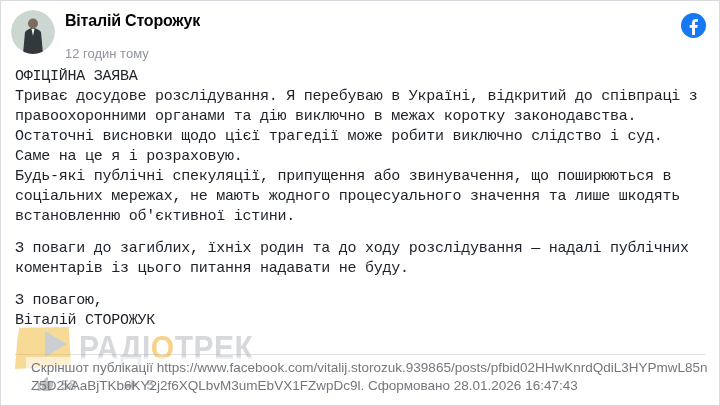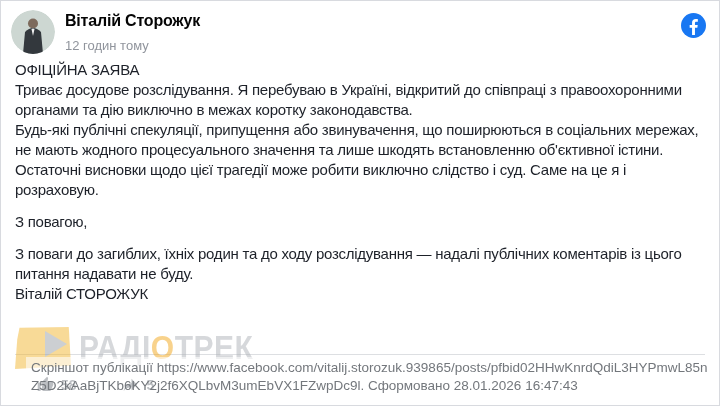--- a/index.html
+++ b/index.html
@@ -11,24 +11,24 @@
   .card{
     position:absolute;inset:0;
     background:#fff;border:1px solid #d8dadf;border-radius:0;
     box-sizing:border-box;
   }
   
   .header{display:flex;align-items:flex-start;padding:9px 12px 4px 10px;position:relative;}
   .avatar{width:44px;height:44px;border-radius:50%;overflow:hidden;flex:0 0 44px;cursor:pointer;}
   .hmeta{margin-left:10px;padding-top:2px;}
   .author{font-size:16px;font-weight:bold;color:#050505;letter-spacing:-0.2px;cursor:pointer;}
-  .timestamp{font-size:13px;color:#90949c;margin-top:8px;}
+  .timestamp{font-size:13px;color:#90949c;margin-top:16px;}
   .fb-badge{position:absolute;top:12px;right:13px;width:25px;height:25px;cursor:pointer;}
   
-  .body{padding:2px 14px 0 14px;color:#1d2129;font-size:15px;line-height:20px;letter-spacing:-0.25px;}
+  .body{padding:2px 14px 0 14px;color:#1d2129;font-size:15px;line-height:20px;letter-spacing:-0.25px;font-family:Liberation Mono, monospace;}
   .body p{margin:0;}
   .block-gap{margin-top:10px !important;}
   .block-gap12{margin-top:12px !important;}
   
   .divider{position:absolute;left:14px;right:14px;top:353px;border-top:1px solid #dddfe2;}
   .actionbar{
     position:absolute;top:375px;left:36px;display:flex;align-items:center;gap:46px;
     color:#606770;font-size:14px;font-weight:bold;
   }
   .action{display:flex;align-items:center;gap:7px;cursor:pointer;}
@@ -69,24 +69,24 @@
       <svg width="25" height="25" viewBox="0 0 24 24">
         <circle cx="12" cy="12" r="12" fill="#1877f2"></circle>
         <path fill="#ffffff" d="M13.4 21v-6.9h2.3l.35-2.7H13.4V9.7c0-.78.22-1.32 1.34-1.32h1.43V5.97c-.25-.03-1.1-.11-2.08-.11-2.06 0-3.47 1.26-3.47 3.57v2H8.3v2.7h2.32V21h2.78z"></path>
       </svg>
     </div>
   </div>
 
   <div class="body">
     <p>ОФІЦІЙНА ЗАЯВА</p>
     <p>Триває досудове розслідування. Я перебуваю в Україні, відкритий до співпраці з правоохоронними органами та дію виключно в межах коротку законодавства.</p>
+    <p>Остаточні висновки щодо цієї трагедії може робити виключно слідство і суд. Саме на це я і розраховую.</p>
     <p>Будь-які публічні спекуляції, припущення або звинувачення, що поширюються в соціальних мережах, не мають жодного процесуального значення та лише шкодять встановленню об'єктивної істини.</p>
-    <p>Остаточні висновки щодо цієї трагедії може робити виключно слідство і суд. Саме на це я і розраховую.</p>
+    <p class="block-gap12">З поваги до загиблих, їхніх родин та до ходу розслідування — надалі публічних коментарів із цього питання надавати не буду.</p>
     <p class="block-gap12">З повагою,</p>
-    <p class="block-gap12">З поваги до загиблих, їхніх родин та до ходу розслідування — надалі публічних коментарів із цього питання надавати не буду.</p>
     <p>Віталій СТОРОЖУК</p>
   </div>
 
   <div class="divider"></div>
 
   <div class="watermark">
     <div class="wm-flag">
       <div class="wm-play"></div>
     </div>
     <div class="wm-text"><span>Раді</span><span class="wm-o">о</span><span>Трек</span></div>

